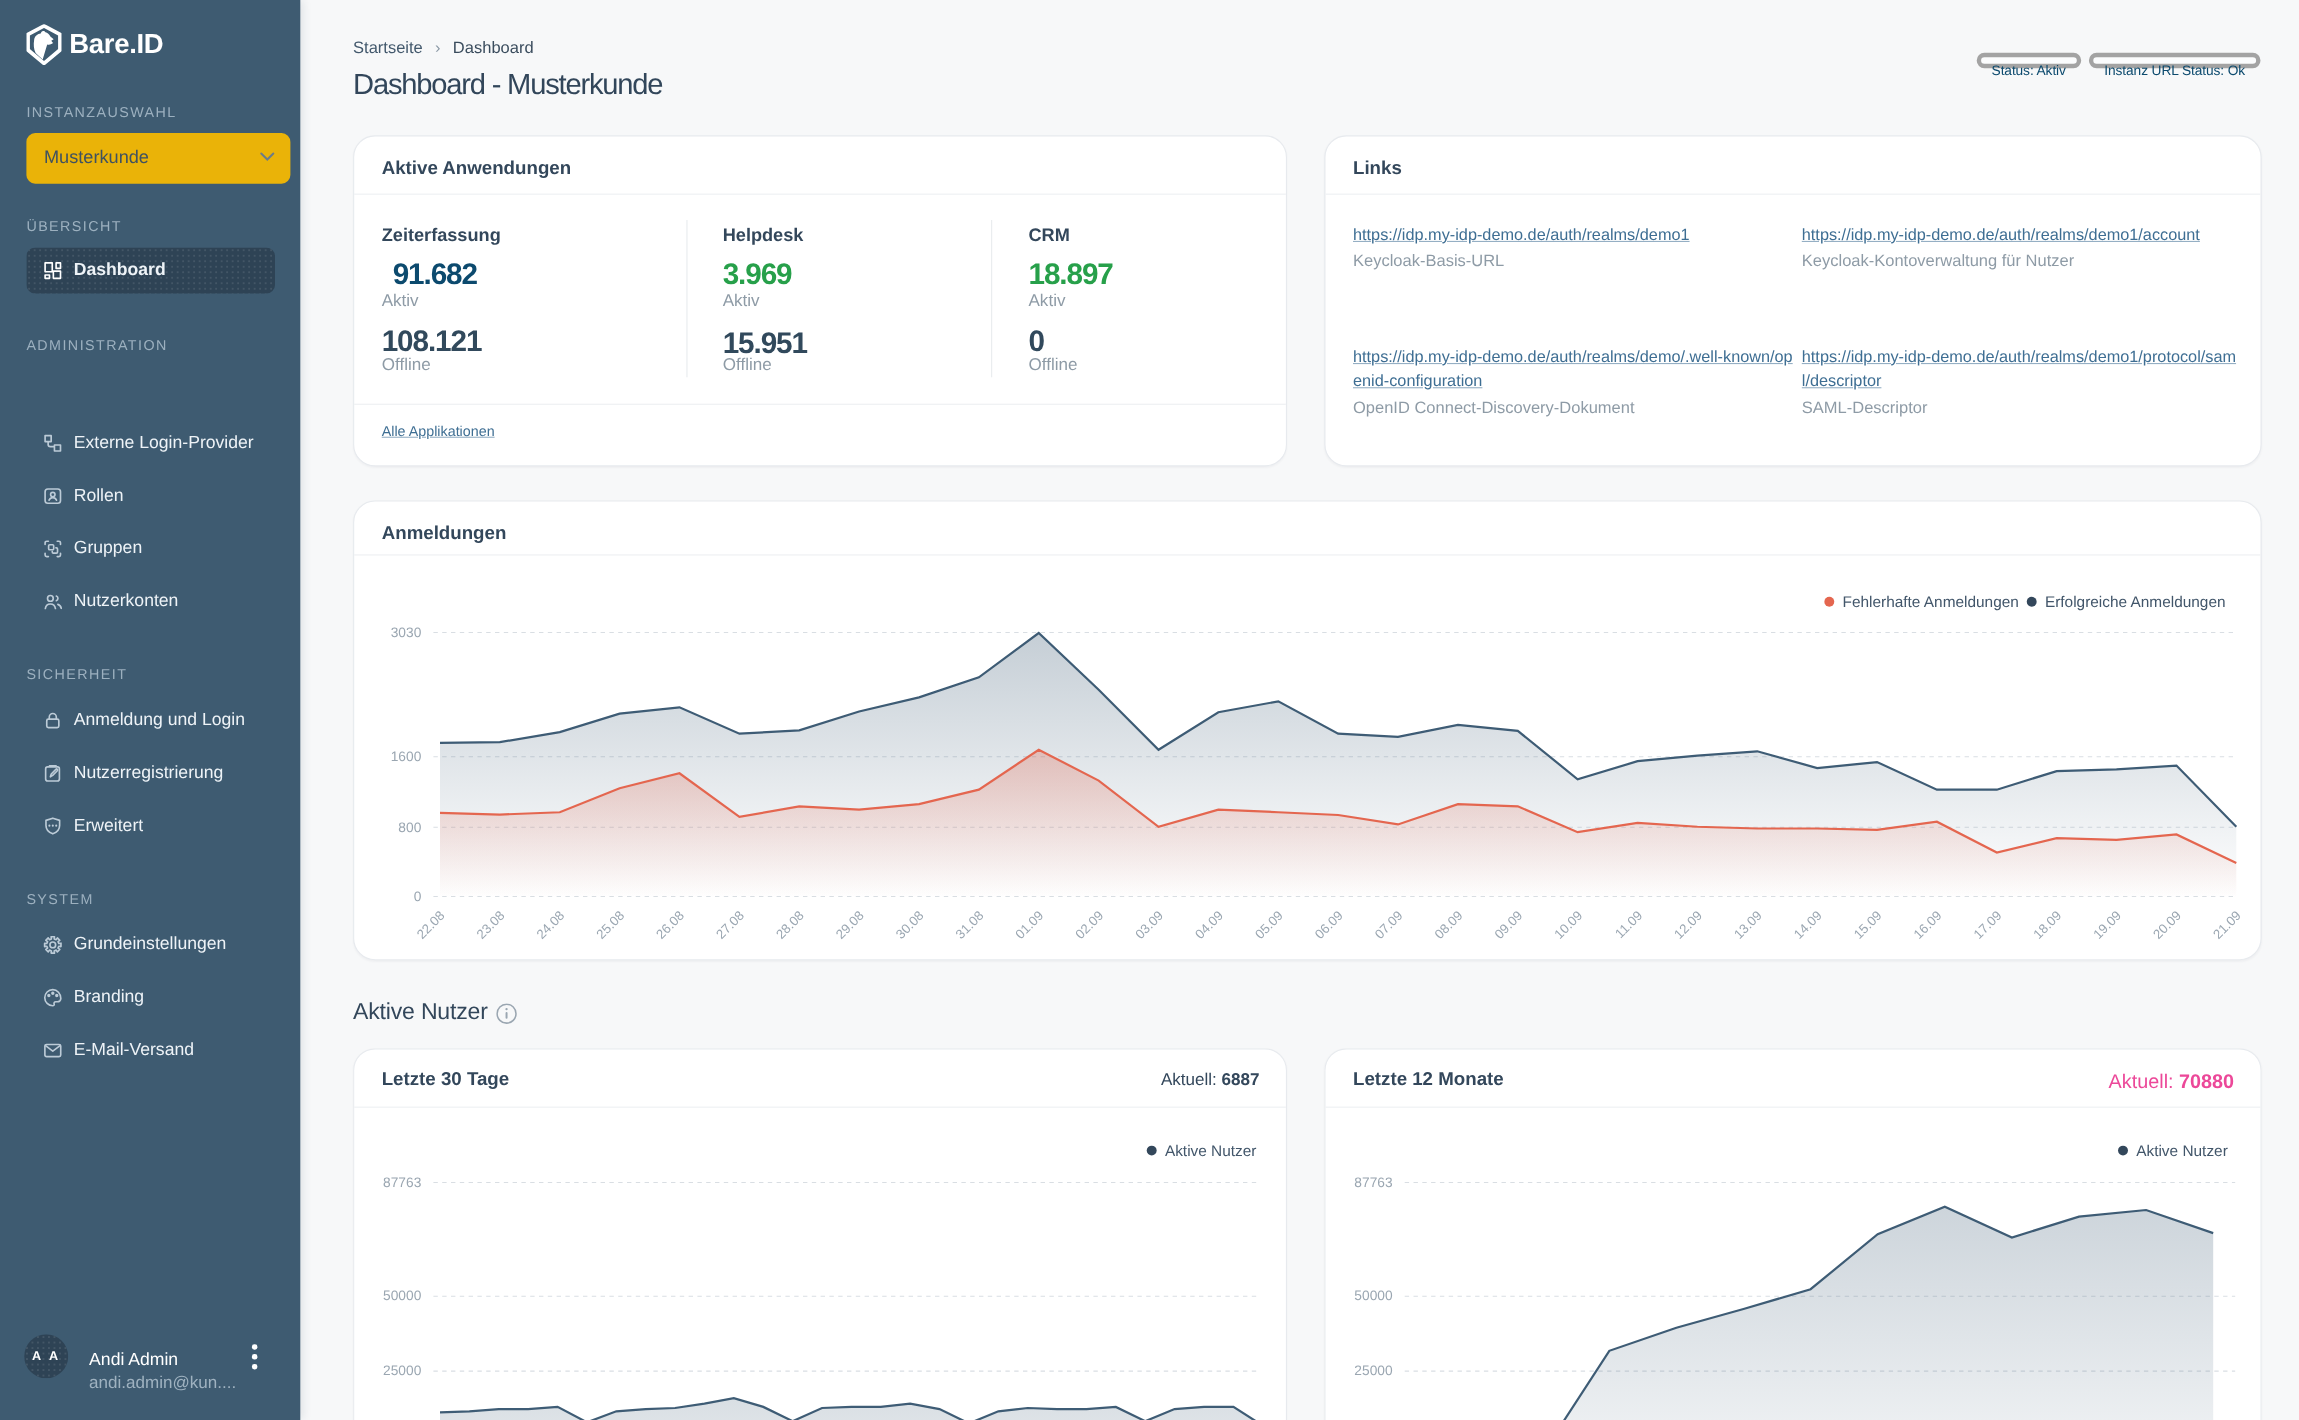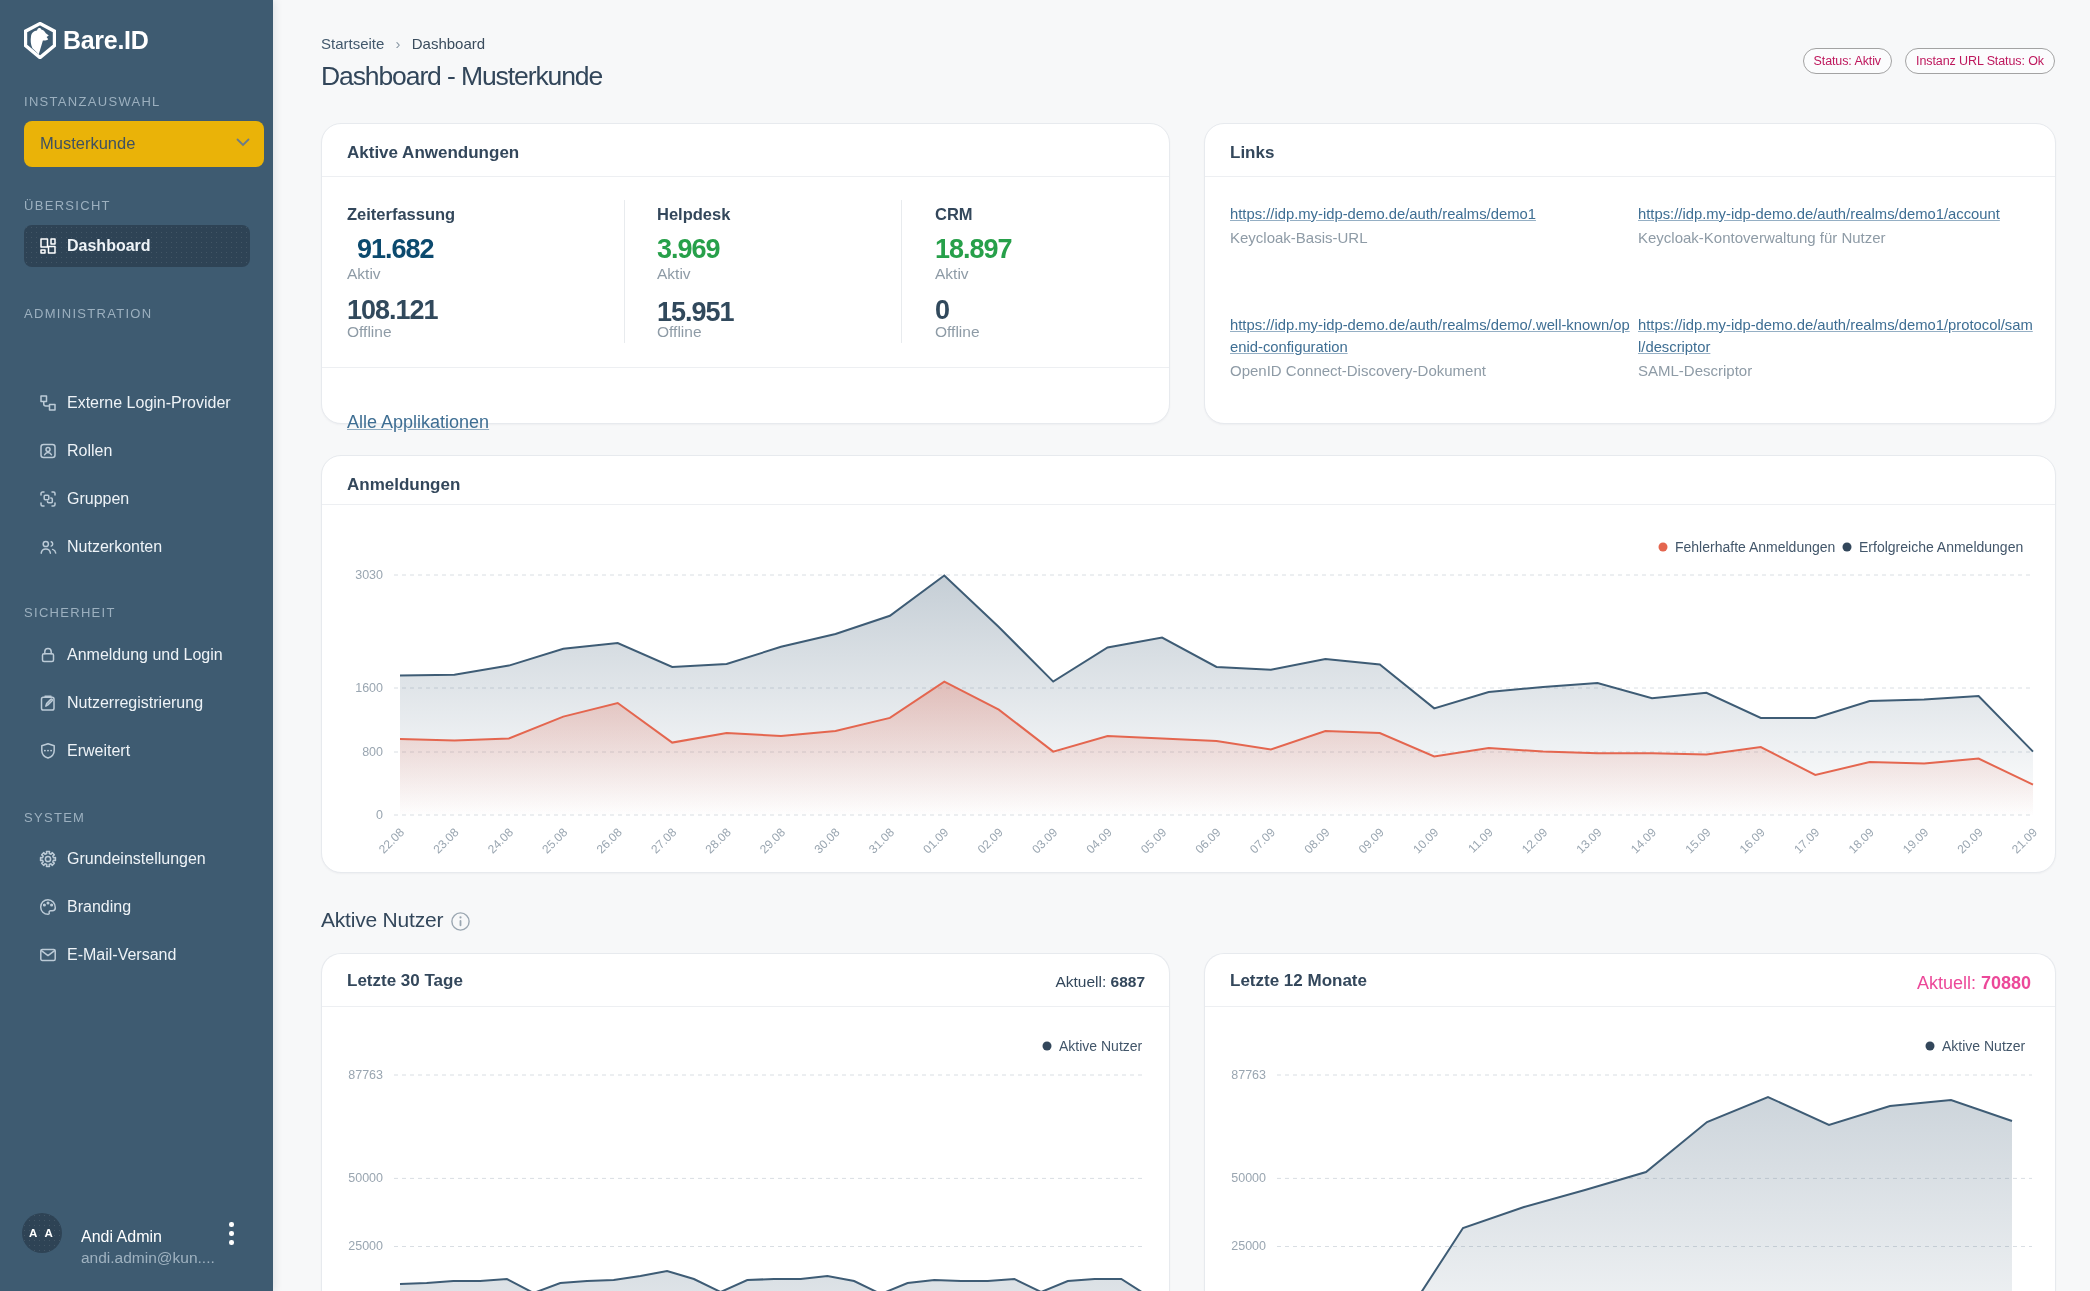--- a/index.html
+++ b/index.html
@@ -32,22 +32,22 @@
 .dots { position:absolute; left:229px; top:1222px; width:5px; }
 .dots i { display:block; width:4.5px; height:4.5px; border-radius:50%; background:#fff; margin-bottom:4.5px; }
 
 .card { position:absolute; background:#fff; border:1px solid #e7eaee; border-radius:20px;
   box-shadow:0 1px 2px rgba(16,36,54,.04); }
 .card-h { position:absolute; left:25px; top:19px; font-size:17px; font-weight:700; color:#33475b; }
 .hdiv { position:absolute; left:0; right:0; height:1px; background:#edeff2; }
 .glabel { font-size:15.5px; color:#8e9ba6; }
 .bignum { font-size:27px; font-weight:700; letter-spacing:-1px; }
 a.lnk { font-size:14.8px; color:#3e6e93; text-decoration:underline; text-decoration-color:rgba(62,110,147,.55); }
-.chip { position:absolute; height:26px; border:1px solid #a3a3a3; border-radius:13px;
-  background:#fbfcfd; font-size:12.5px; color:#be185d; line-height:24px; padding:0 10px; letter-spacing:-0.1px; }
+.chip { position:absolute; height:14px; border:4px solid #a3a3a3; border-radius:13px;
+  background:#fbfcfd; font-size:12.5px; color:#0c4a6e; line-height:24px; padding:0 10px; letter-spacing:-0.1px; }
 </style></head>
 <body>
 
 <div id="sidebar">
   <div style="position:absolute;left:24px;top:22px;">
     <svg width="32" height="37" viewBox="0 0 32 37" fill="none">
       <path d="M16 1.6 L30.5 9.2 V23.5 L16 35.6 L1.5 23.5 V9.2 Z" stroke="#ffffff" stroke-width="3.4" stroke-linejoin="miter"></path>
       <path d="M7 14.5 C7.3 10.8 10.2 8.6 13 8.4 L13.6 7.1 C14.6 5.6 16.6 5.9 17.3 7.4 C19.2 7.8 20.8 9.3 21.8 11.2 L24.8 13.6 L22.6 15.0 L24.2 17.2 C22.2 18.7 20.4 18.8 18.9 18.4 L14.8 32.2 L8.4 26.2 C6.6 22.4 6.4 18.2 7 14.5 Z" fill="#ffffff"></path>
     </svg>
   </div>
@@ -179,21 +179,21 @@
   <div class="abs glabel" style="left:335px;top:141px;">Aktiv</div>
   <div class="abs bignum" style="left:335px;top:173px;color:#31495c;">15.951</div>
   <div class="abs glabel" style="left:335px;top:199px;">Offline</div>
 
   <div class="abs" style="left:613px;top:81px;font-size:16.5px;font-weight:700;color:#33475b;">CRM</div>
   <div class="abs bignum" style="left:613px;top:110px;color:#27a04a;">18.897</div>
   <div class="abs glabel" style="left:613px;top:141px;">Aktiv</div>
   <div class="abs bignum" style="left:613px;top:171px;color:#31495c;">0</div>
   <div class="abs glabel" style="left:613px;top:199px;">Offline</div>
   <div class="hdiv" style="top:243px;"></div>
-  <a class="lnk abs" style="left:25px;top:260px;font-size:18px;margin-top:28px;">Alle Applikationen</a>
+  <a class="lnk abs" style="left:25px;top:260px;font-size:13px;">Alle Applikationen</a>
 </div>
 
 <div class="card" style="left:1204px;top:123px;width:852px;height:301px;">
   <div class="card-h">Links</div>
   <div class="hdiv" style="top:52px;"></div>
   <div class="abs" style="left:25px;top:82px;font-size:14.8px;"><a class="lnk">https://idp.my-idp-demo.de/auth/realms/demo1</a></div>
   <div class="abs glabel" style="left:25px;top:105px;font-size:15px;">Keycloak-Basis-URL</div>
   <div class="abs" style="left:433px;top:82px;font-size:14.8px;"><a class="lnk">https://idp.my-idp-demo.de/auth/realms/demo1/account</a></div>
   <div class="abs glabel" style="left:433px;top:105px;font-size:15px;">Keycloak-Kontoverwaltung für Nutzer</div>
   <div class="abs" style="left:25px;top:191px;font-size:14.8px;line-height:21.5px;"><a class="lnk">https://idp.my-idp-demo.de/auth/realms/demo/.well-known/op<br>enid-configuration</a></div>

